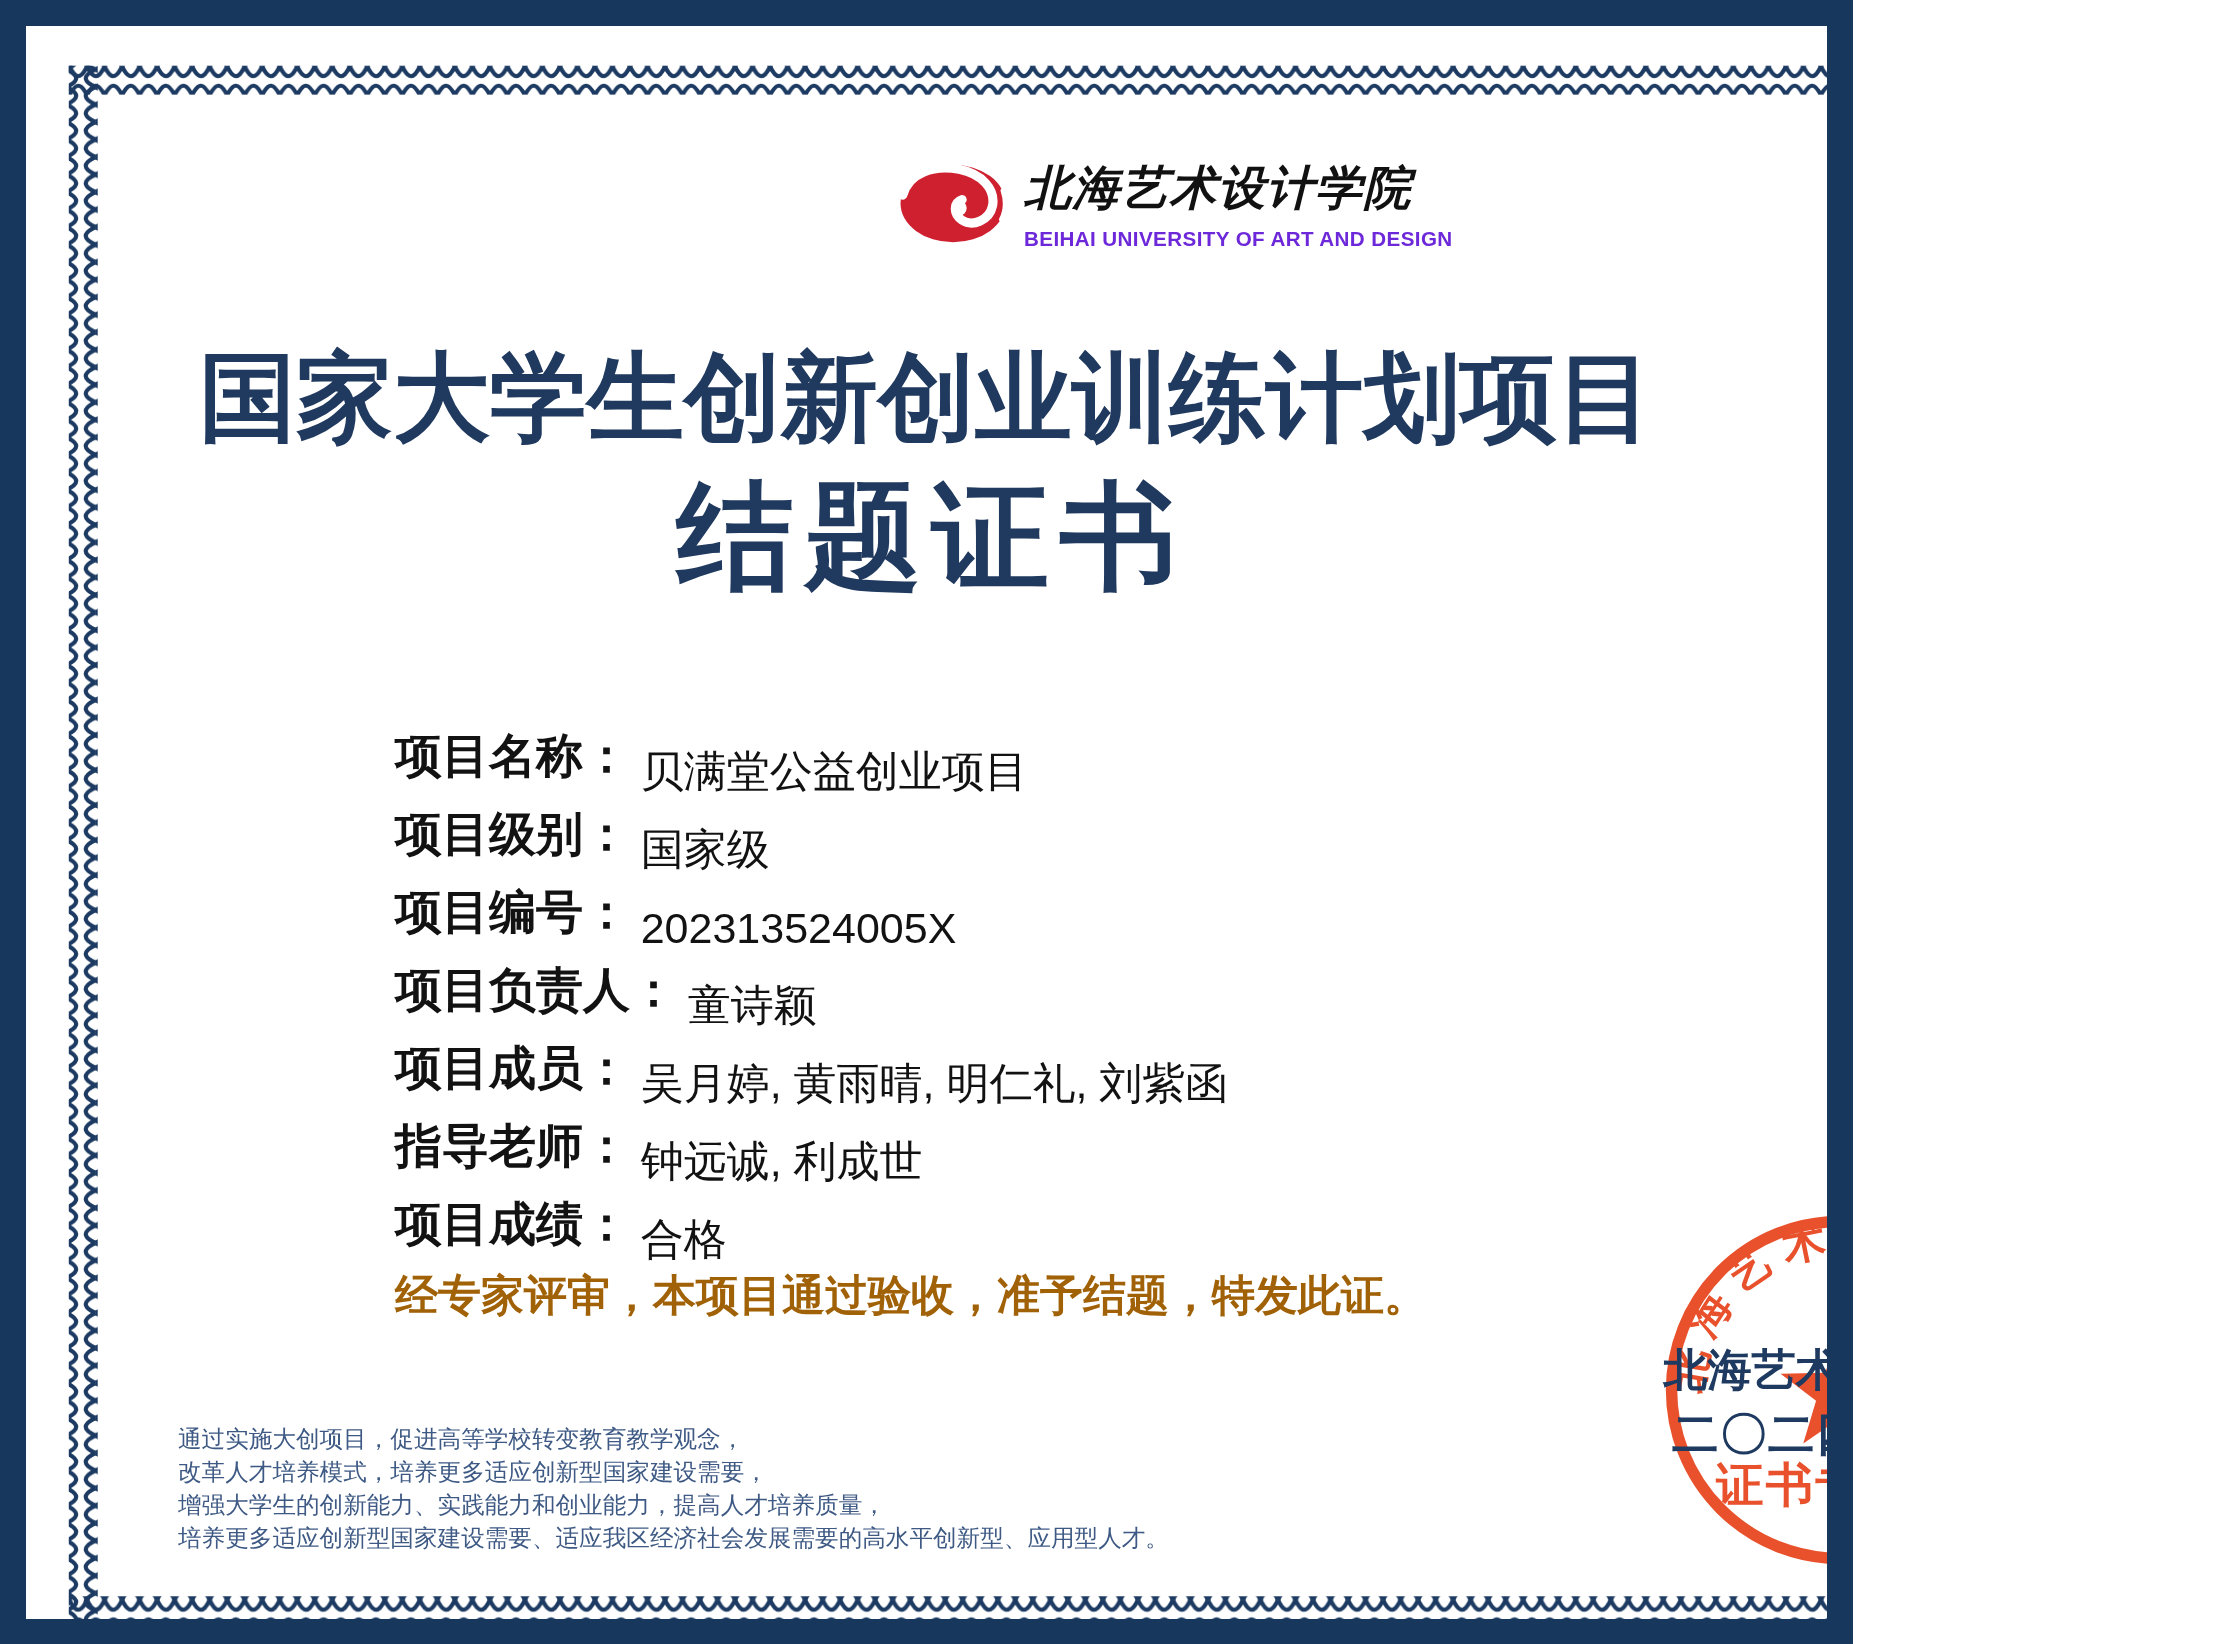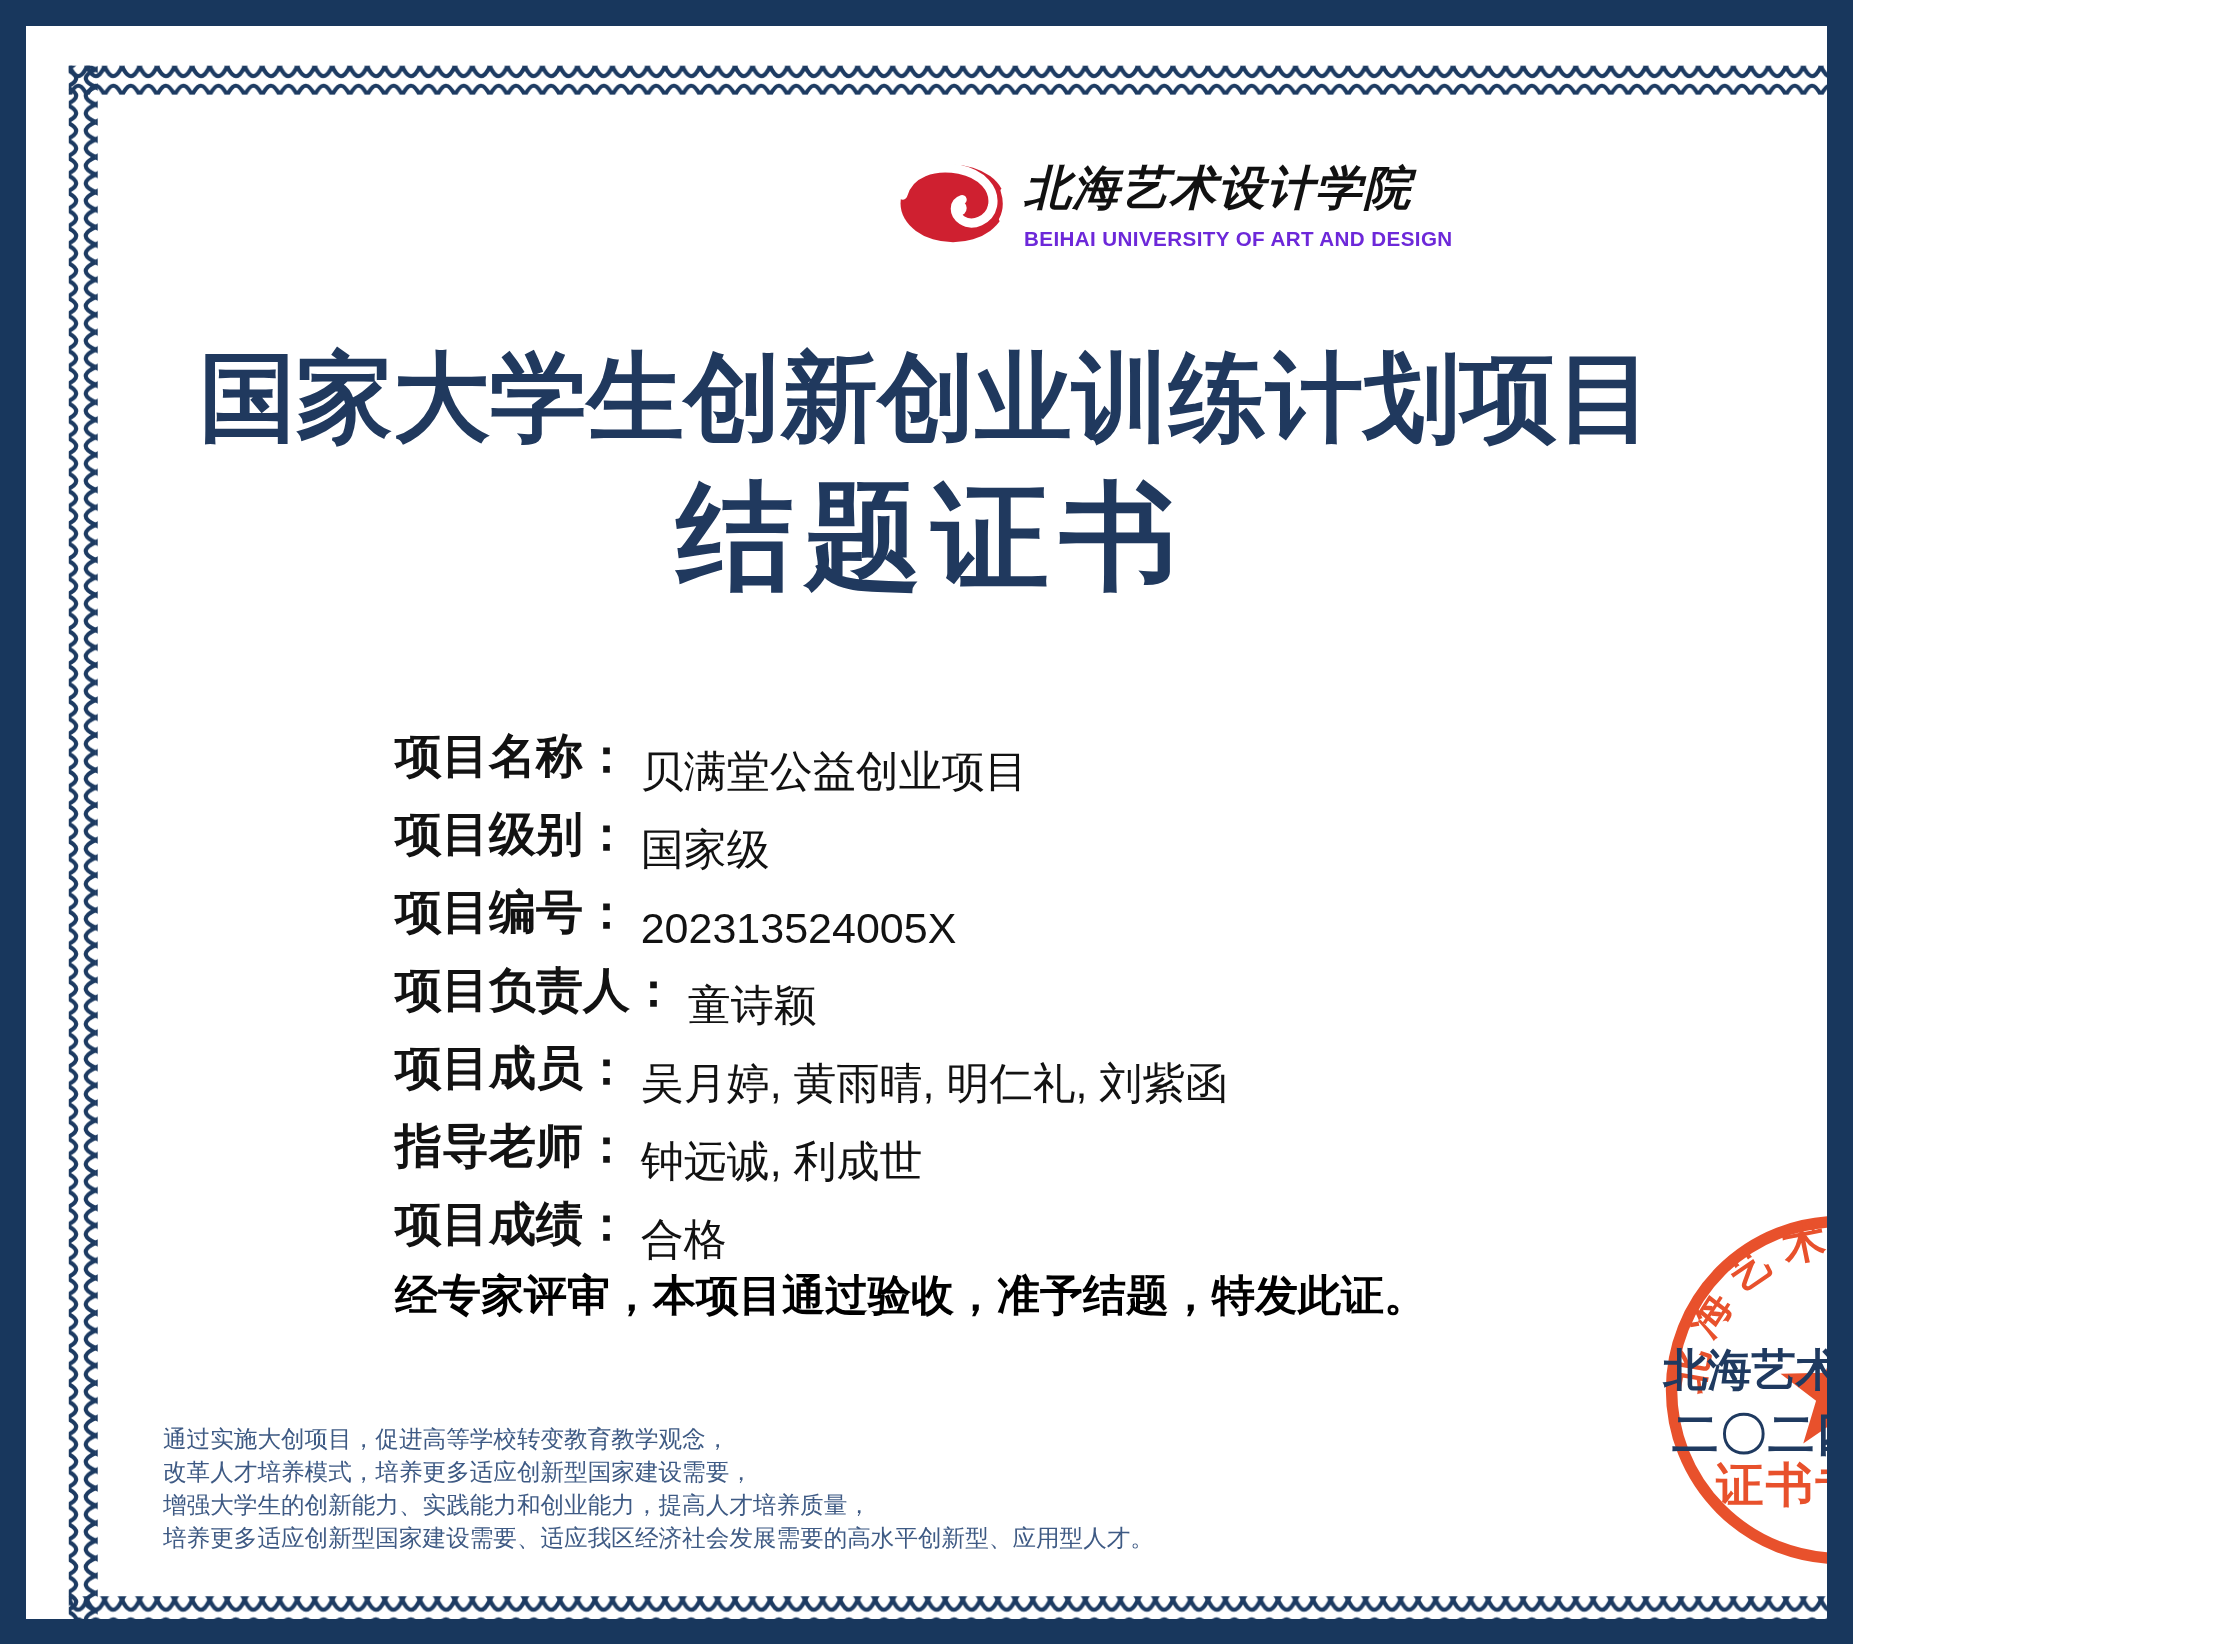--- a/index.html
+++ b/index.html
@@ -47,27 +47,27 @@
   }
 
   
   .fields { position: absolute; left: 369px; top: 691px; }
   .field-row { height: 78px; display: flex; align-items: center; white-space: nowrap; }
   .field-label { font-weight: 700; font-size: 47px; color: #121212; }
   .field-value { font-weight: 400; font-size: 43px; color: #121212; margin-left: 10.7px; margin-top: 32px; }
 
   .statement {
     position: absolute; left: 369px; top: 1241px;
-    font-weight: 700; font-size: 43px; color: #000000;
+    font-weight: 700; font-size: 43px; color: #a16207;
     white-space: nowrap;
   }
 
   
   .footnote {
-    position: absolute; left: 137px; top: 1397px;
+    position: absolute; left: 152px; top: 1397px;
     font-family: "Liberation Serif", "DejaVu Serif", serif;
     font-size: 23.6px; line-height: 33px; color: #3e5a84;
     white-space: nowrap;
   }
 
   
   .stamp { position: absolute; left: 1612px; top: 1162px; width: 404px; height: 404px; }
   .stamp .arc-text {
     font-family: "Liberation Serif", "DejaVu Serif", serif;
     font-weight: 700; font-size: 56px; letter-spacing: 16px; fill: #e8512c;

